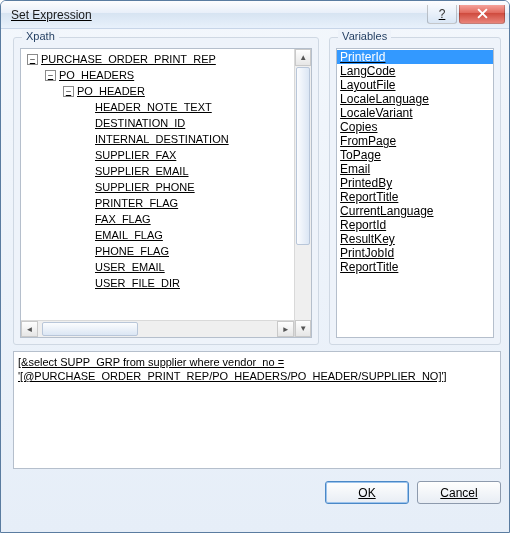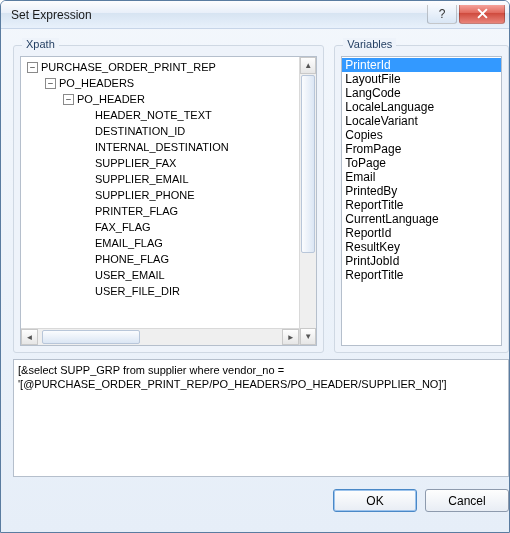--- a/index.html
+++ b/index.html
@@ -14,20 +14,21 @@
   }
   .window {
     width: 510px;
     height: 533px;
     border: 1px solid #5a7ca0;
     background: linear-gradient(#f3f7fc, #e6eef8);
     display: flex;
     flex-direction: column;
     border-radius: 6px 6px 0 0;
     overflow: hidden;
+    text-decoration: underline;
   }
   .titlebar {
     height: 28px;
     background: linear-gradient(#fdfdfe, #e8eff9 45%, #d7e4f2 46%, #e8f1fb);
     display: flex;
     align-items: center;
     padding: 0 0 0 10px;
     border-bottom: 1px solid #c7d5e8;
   }
   .titlebar .title {
@@ -53,25 +54,24 @@
   .titlebar .tb-btn.close {
     width: 46px;
     background: linear-gradient(#f5a29a, #e0675b 45%, #cf4b3e 46%, #e9847a);
     color: #fff;
     font-weight: bold;
     margin-right: 4px;
   }
   .titlebar .tb-btn.close svg { width:11px; height:11px; }
   .body {
     flex: 1;
-    padding: 8px 0 12px 12px;
+    padding: 8px 8px 12px 12px;
     display: flex;
     flex-direction: column;
     gap: 6px;
-    justify-content: center;
   }
   .panes {
     display: flex;
     gap: 10px;
     height: 308px;
   }
   .group {
     border: 1px solid #cfd8e3;
     border-radius: 3px;
     padding: 10px 6px 6px 6px;
@@ -309,22 +309,22 @@
             <div class="sbtn">►</div>
           </div>
         </div>
       </div>
 
       <div class="group vars">
         <span class="group-label">Variables</span>
         <div class="listbox">
           <div class="varlist" id="varlist">
               <div class="vrow sel">PrinterId</div>
+              <div class="vrow">LangCode</div>
               <div class="vrow">LayoutFile</div>
-              <div class="vrow">LangCode</div>
               <div class="vrow">LocaleLanguage</div>
               <div class="vrow">LocaleVariant</div>
               <div class="vrow">Copies</div>
               <div class="vrow">FromPage</div>
               <div class="vrow">ToPage</div>
               <div class="vrow">Email</div>
               <div class="vrow">PrintedBy</div>
               <div class="vrow">ReportTitle</div>
               <div class="vrow">CurrentLanguage</div>
               <div class="vrow">ReportId</div>

